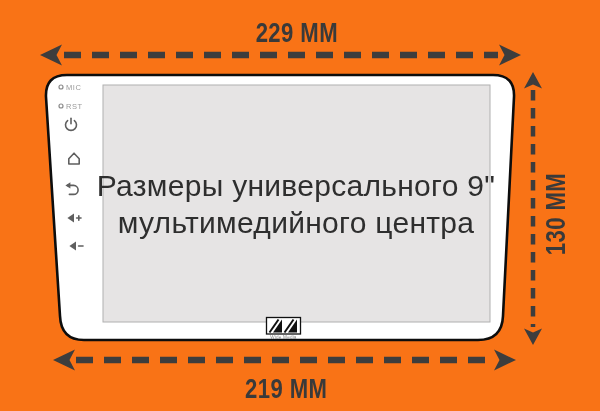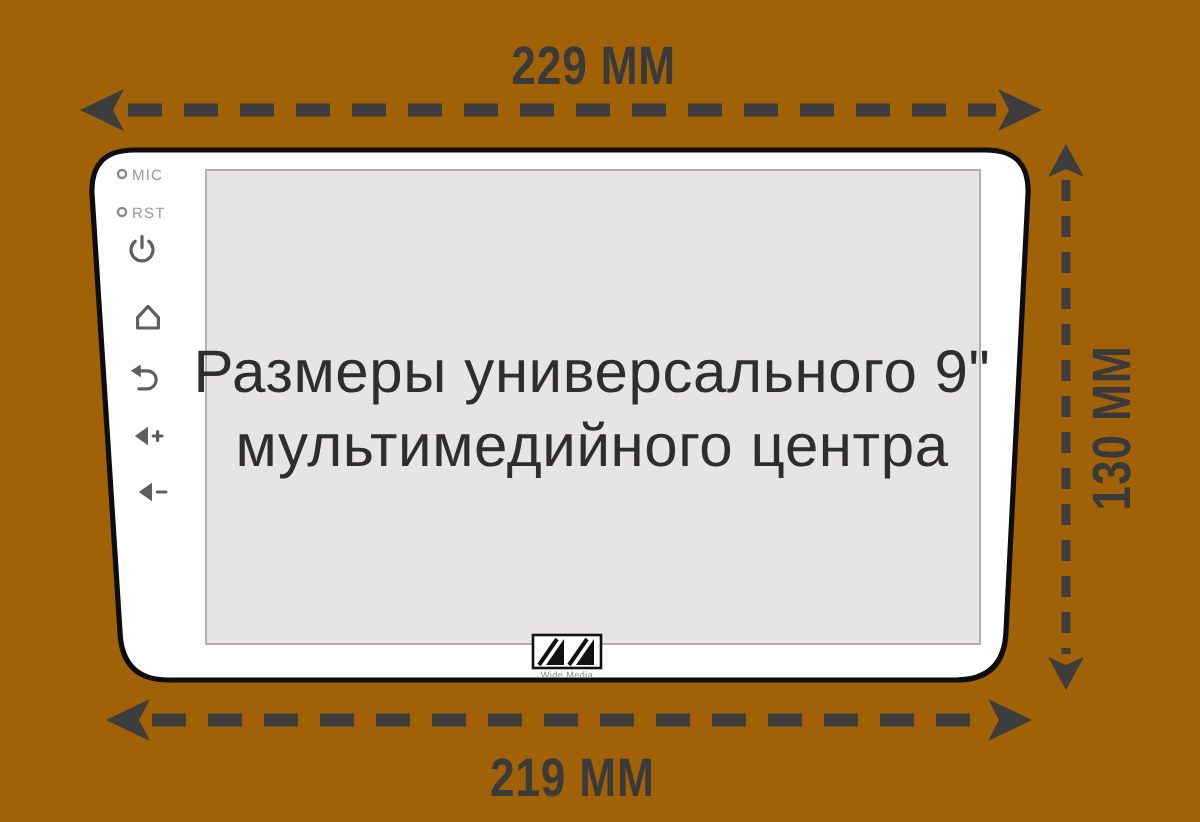--- a/index.html
+++ b/index.html
@@ -1,17 +1,17 @@
 <!DOCTYPE html>
 <html><head>
 <meta charset="utf-8">
 <style>
   html,body{margin:0;padding:0;}
   body{background:#fcfcfc;font-family:"Liberation Sans", sans-serif;}
-  .canvas{position:relative;width:600px;height:411px;background:#a16207;overflow:hidden;}
+  .canvas{position:relative;width:600px;height:411px;background:#f97316;overflow:hidden;}
   svg{display:block;}
   .dim-label{font-family:"Liberation Sans", sans-serif;font-weight:700;font-size:27px;fill:#3a3a3a;letter-spacing:0.5px;}
   .title-text{font-family:"Liberation Sans", sans-serif;font-weight:400;font-size:30px;fill:#2e2e2e;letter-spacing:0.3px;}
   .side-label{font-family:"Liberation Sans", sans-serif;font-size:7.5px;fill:#9a9a9a;letter-spacing:0.6px;}
   .brand-label{font-family:"Liberation Sans", sans-serif;font-size:4.6px;fill:#8a8a8a;letter-spacing:0.2px;}
   .dash-line{stroke:#3d3d3d;fill:none;}
   .arrow-head{fill:#3d3d3d;stroke:none;}
   .bezel{fill:#ffffff;stroke:#0d0d0d;stroke-width:2.6;stroke-linejoin:round;}
   .screen{fill:#e6e4e4;stroke:#b0b0b0;stroke-width:1;}
   .icon-stroke{fill:none;stroke:#5f5f5f;stroke-width:1.6;stroke-linecap:round;stroke-linejoin:round;}

